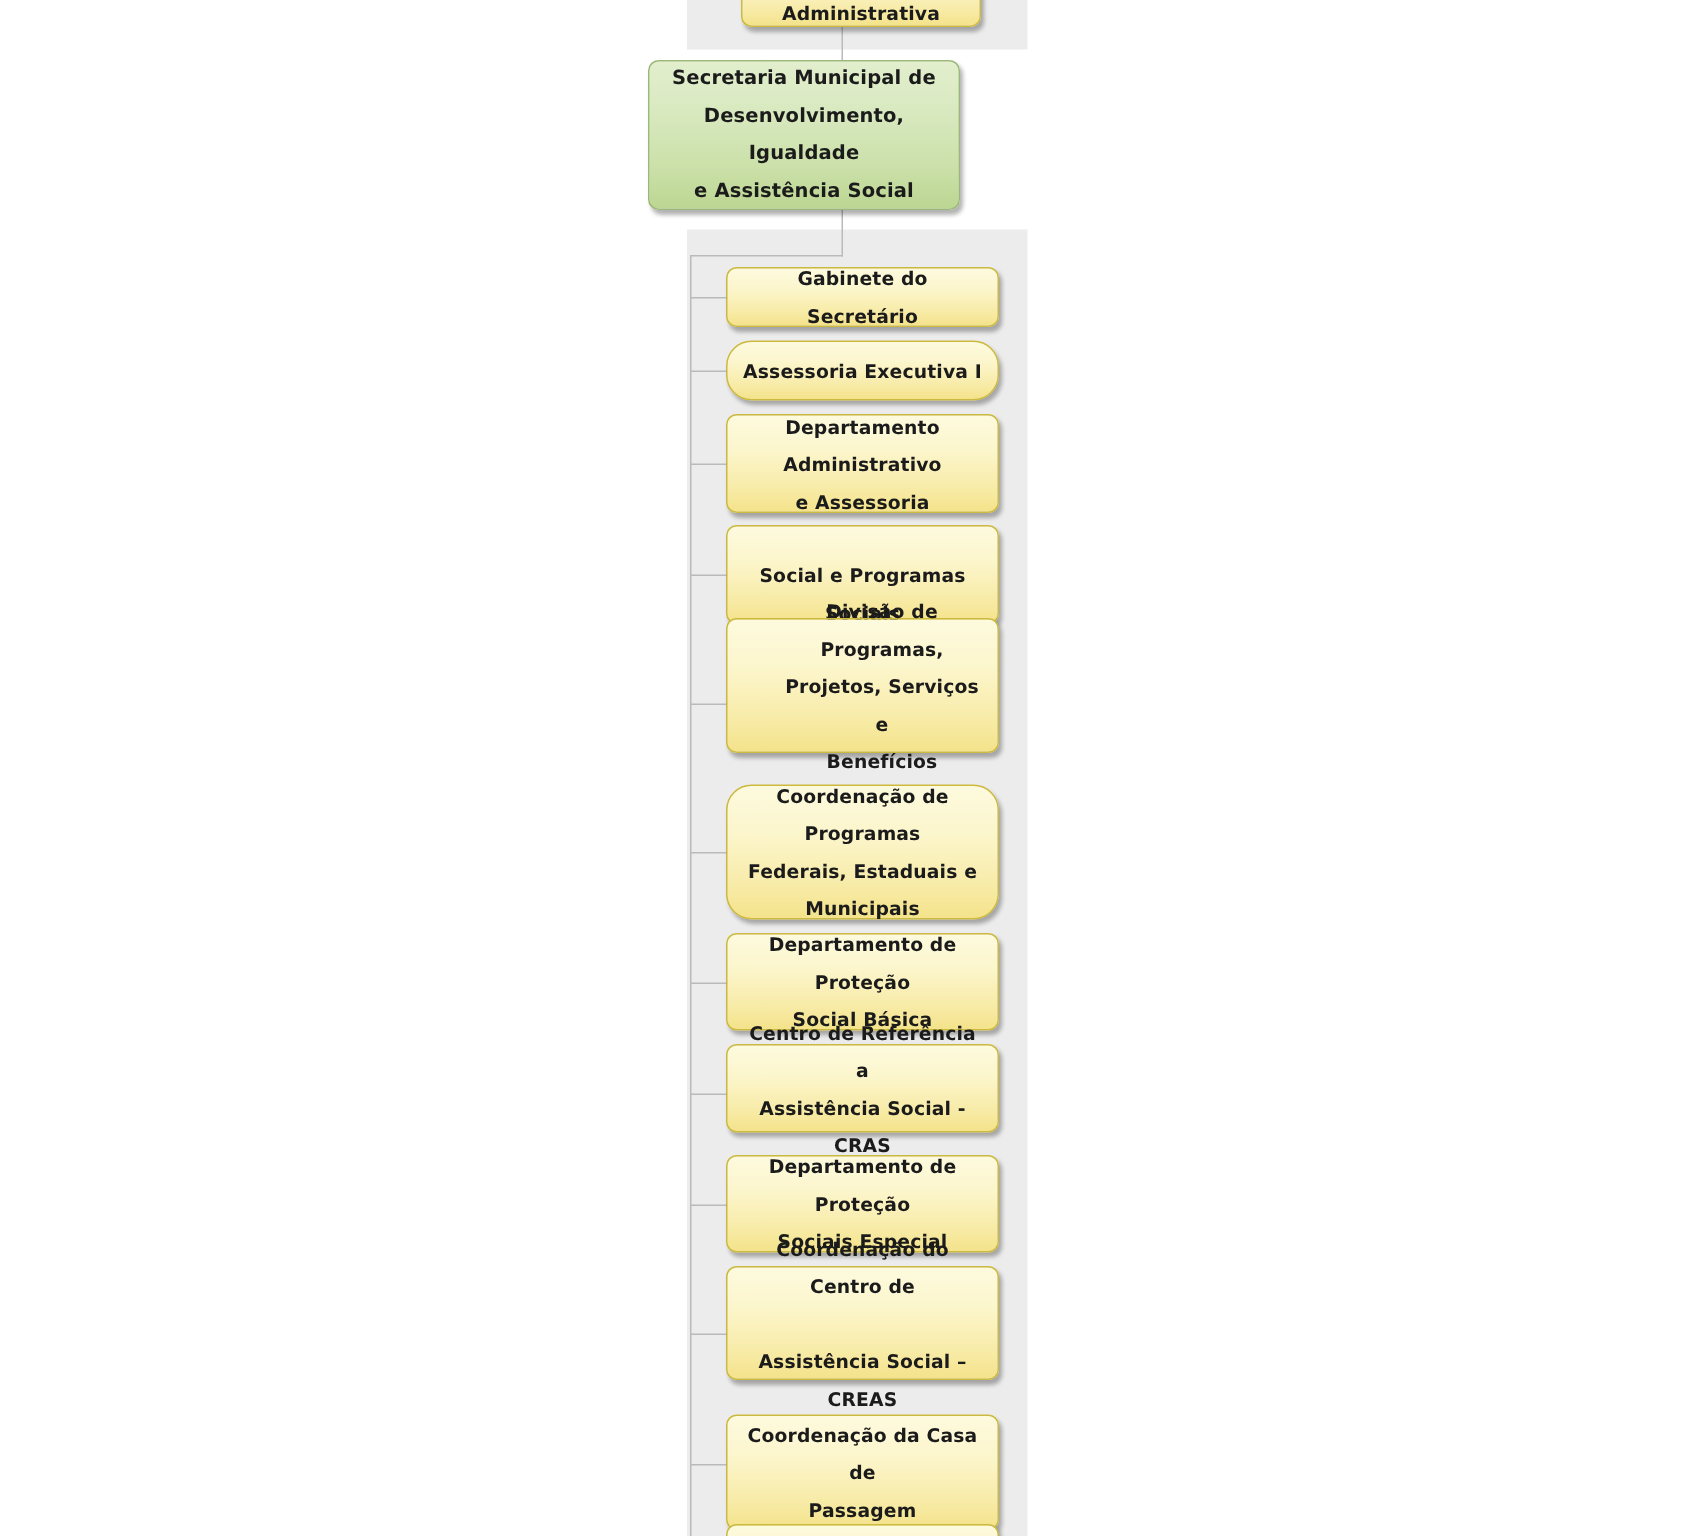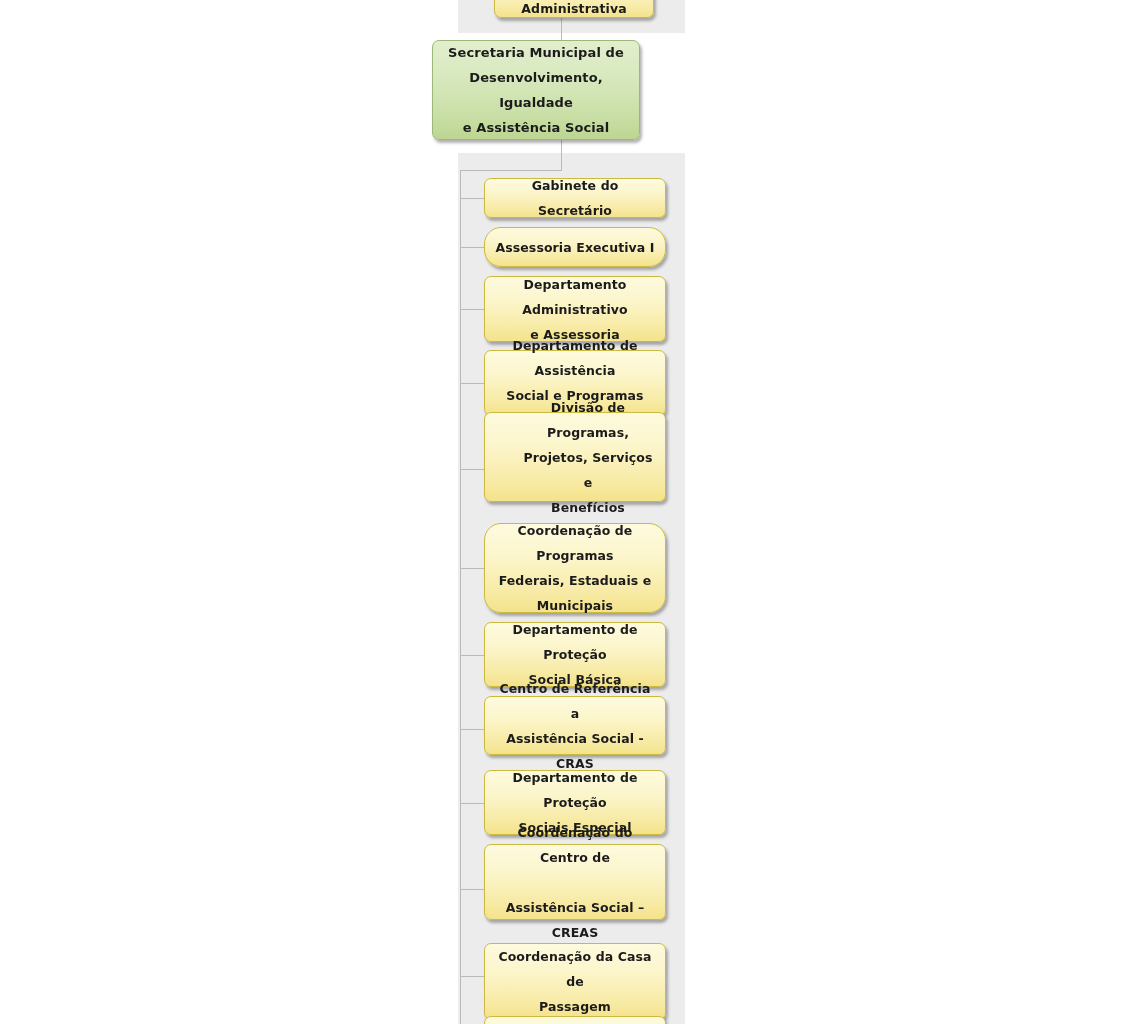--- a/index.html
+++ b/index.html
@@ -171,21 +171,21 @@
       <div class="conn-stub" style="top: 247px;"></div>
       <div class="node node-yellow child" style="top: 227px; height: 40px; border-radius: 17px;">
         <span class="label"><span>Assessoria Executiva I</span></span>
       </div>
       <div class="conn-stub" style="top: 309px;"></div>
       <div class="node node-yellow child" style="top: 276px; height: 66px;">
         <span class="label"><span>Departamento Administrativo</span><br><span>e Assessoria</span></span>
       </div>
       <div class="conn-stub" style="top: 383px;"></div>
       <div class="node node-yellow child" style="top: 350px; height: 66px;">
-        <span class="label"><span>Departamento de Assistência</span><br><span>Social e Programas Sociais</span></span>
+        <span class="label"><br><span>Social e Programas Sociais</span></span>
       </div>
       <div class="conn-stub" style="top: 469px;"></div>
       <div class="node node-yellow child" style="top: 412px; height: 90px; padding-left: 34px;">
         <span class="label"><span>Divisão de Programas,</span><br><span>Projetos, Serviços e</span><br><span>Benefícios</span></span>
       </div>
       <div class="conn-stub" style="top: 568px;"></div>
       <div class="node node-yellow child" style="top: 523px; height: 90px; border-radius: 17px;">
         <span class="label"><span>Coordenação de Programas</span><br><span>Federais, Estaduais e</span><br><span>Municipais</span></span>
       </div>
       <div class="conn-stub" style="top: 655px;"></div>

